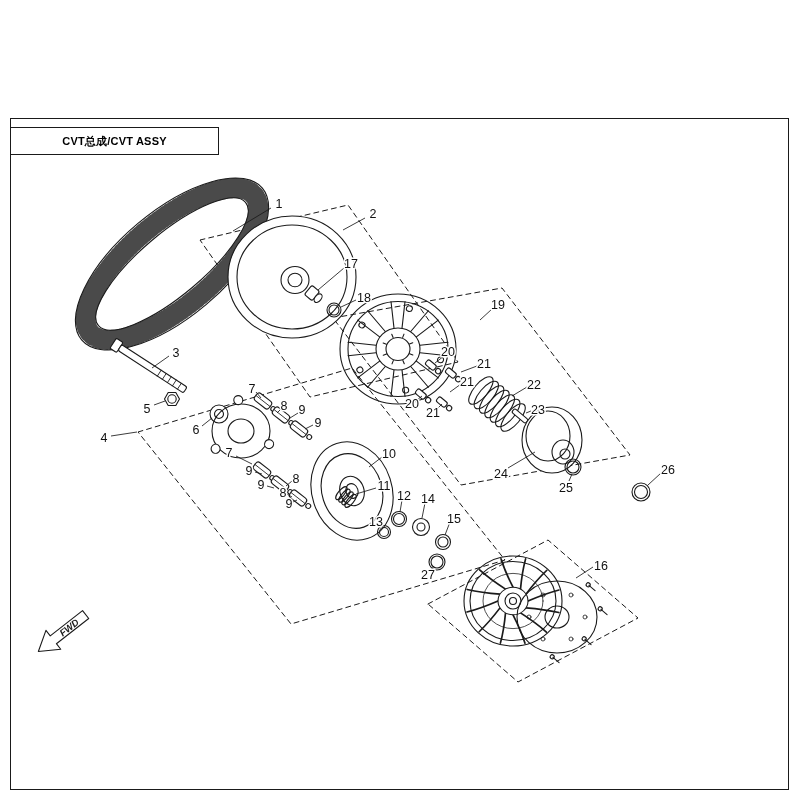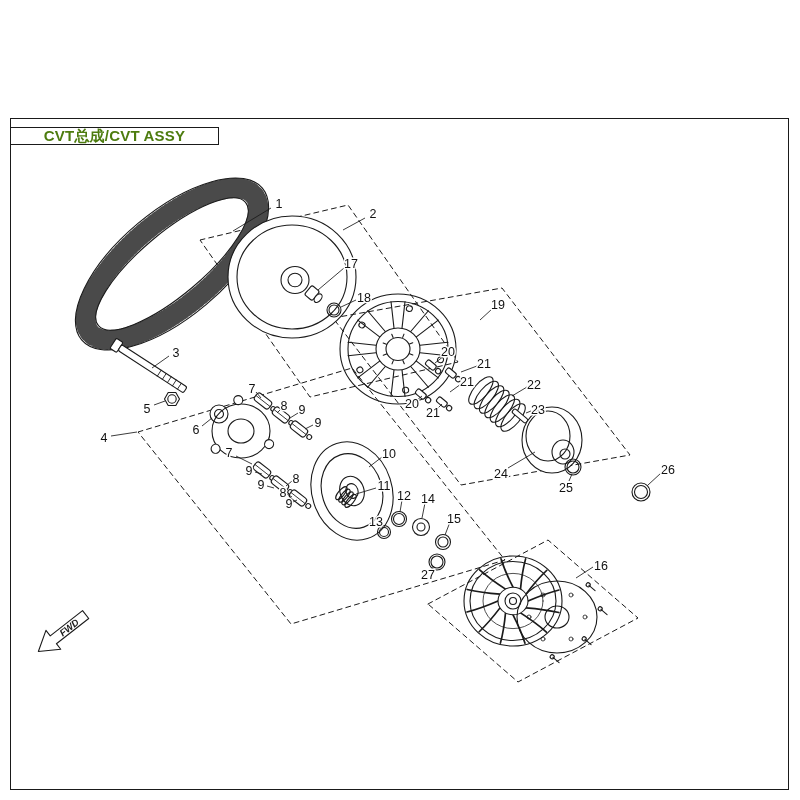--- a/index.html
+++ b/index.html
@@ -2,24 +2,24 @@
 <html style="--line-color: #1a1a1a;"><head>
 <meta charset="utf-8">
 <style>
   :root{ --line-color:#1a1a1a; }
   *{ box-sizing:border-box; margin:0; padding:0; }
   html,body{ background:#fff; }
   body{ width:800px; height:800px; font-family:"Liberation Sans","DejaVu Sans",sans-serif; }
   .stage{ position:relative; width:800px; height:800px; background:#fff; overflow:hidden; }
   .frame{ position:absolute; left:10px; top:118px; width:779px; height:672px;
           border:1.6px solid var(--line-color); background:transparent; }
-  .title-box{ position:absolute; left:10px; top:127px; width:209px; height:18px;
+  .title-box{ position:absolute; left:10px; top:127px; width:209px; height:28px;
           border:1.6px solid var(--line-color); background:#fff; display:flex;
-          align-items:center; justify-content:center; font-size:15px; font-weight:bold;
-          color:#4d7c0f; letter-spacing:.2px; z-index:3; }
+          align-items:center; justify-content:center; font-size:11px; font-weight:bold;
+          color:#000000; letter-spacing:.2px; z-index:3; }
   svg.canvas{ position:absolute; left:0; top:0; z-index:2; }
   .ln ellipse,.ln circle,.ln line,.ln path,.ln rect,.ln polygon{
           fill:none; stroke:var(--line-color); stroke-width:1.1;
           stroke-linecap:round; stroke-linejoin:round; }
   .ln .wfill{ fill:#fff; }
   .ln .dash{ stroke-dasharray:5 4; stroke-width:1; }
   .ln .teeth{ stroke:#4a4a4a; stroke-width:20; stroke-dasharray:2.2 2.6; }
   .ln .blade{ stroke-width:1.7; }
   .ln .thin{ stroke-width:.8; }
   .leader{ stroke:var(--line-color); stroke-width:.85; fill:none; }

